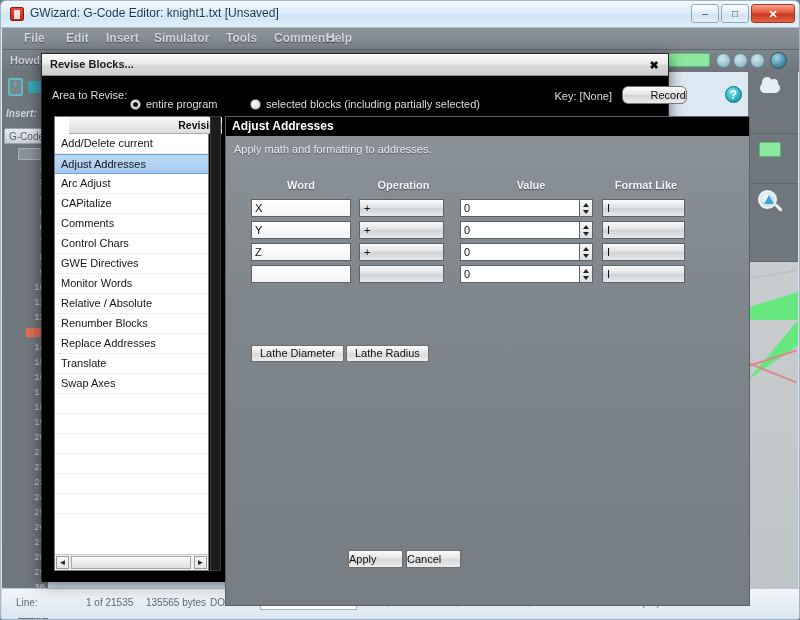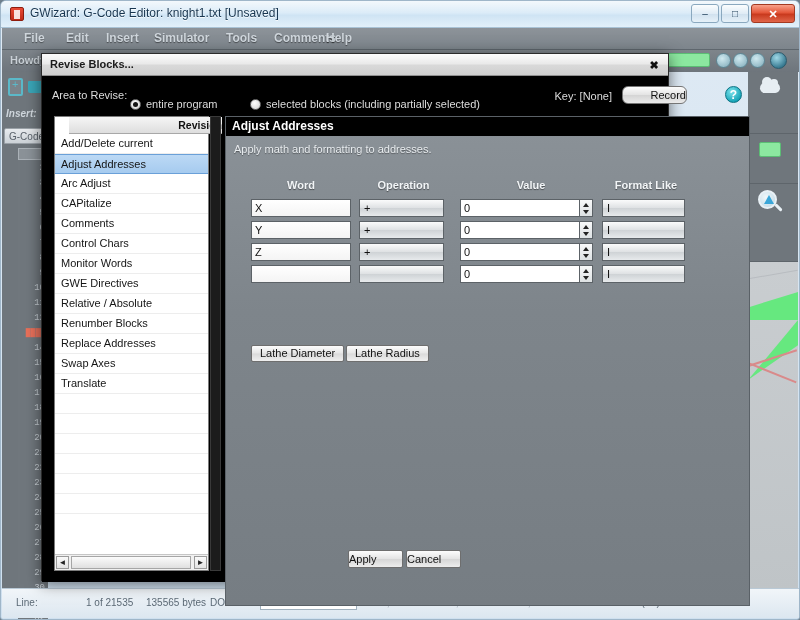--- a/index.html
+++ b/index.html
@@ -463,27 +463,27 @@
 
       <div id="rev-panel">
         <div id="rev-header">Revision</div>
         <div id="rev-list">
           <div class="rev-item">Add/Delete current</div>
           <div class="rev-item sel">Adjust Addresses</div>
           <div class="rev-item">Arc Adjust</div>
           <div class="rev-item">CAPitalize</div>
           <div class="rev-item">Comments</div>
           <div class="rev-item">Control Chars</div>
+          <div class="rev-item">GWE Directives</div>
           <div class="rev-item">Monitor Words</div>
-          <div class="rev-item">GWE Directives</div>
           <div class="rev-item">Relative / Absolute</div>
           <div class="rev-item">Renumber Blocks</div>
           <div class="rev-item">Replace Addresses</div>
+          <div class="rev-item">Translate</div>
           <div class="rev-item">Swap Axes</div>
-          <div class="rev-item">Translate</div>
           <div class="rev-blank"></div>
           <div class="rev-blank"></div>
           <div class="rev-blank"></div>
           <div class="rev-blank"></div>
           <div class="rev-blank"></div>
           <div class="rev-blank"></div>
         </div>
         <div id="rev-hscroll">
           <div class="hsb-arrow" style="left:1px">◄</div>
           <div id="hsb-thumb"></div>

